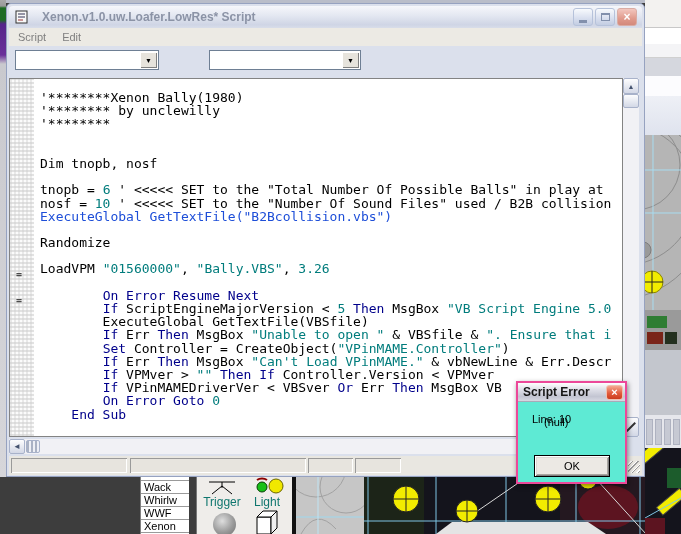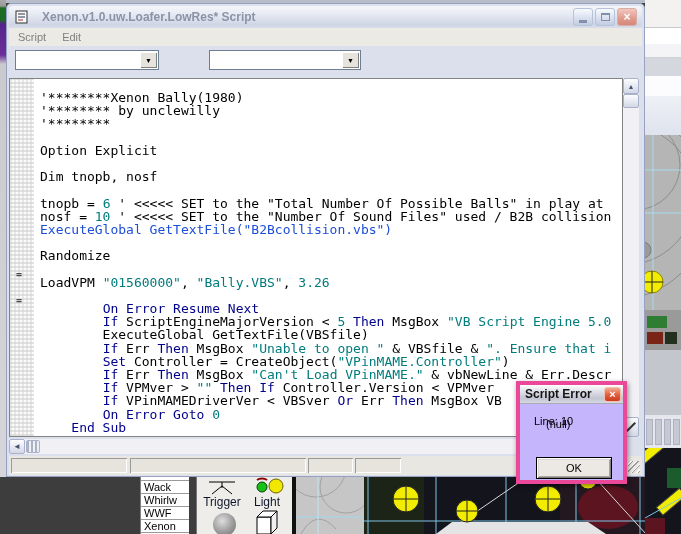--- a/index.html
+++ b/index.html
@@ -17,21 +17,21 @@
   .pf-gray{background:#b5b5b5;}
   .thumb{position:absolute;}
   .tbar{position:absolute;width:7px;height:26px;top:4px;background:#c6c9d3;border:1px solid #aeb2c0;}
 
   
   .listbox{left:140px;top:477px;width:60px;height:57px;background:#fff;border-left:1px solid #808080;overflow:hidden;}
   .list-item{height:13px;border-bottom:1px solid #9a9a9a;font-size:11px;line-height:12px;padding-left:3px;background:#fff;color:#000;overflow:hidden;}
   .list-item.partial{height:4px;}
   .divA{left:189px;top:477px;width:8px;height:57px;background:#3d3d3d;border-right:1px solid #777;}
   .btoolbar{left:197px;top:477px;width:95px;height:57px;background:#efedea;overflow:hidden;}
-  .tool-label{position:absolute;font-size:12px;color:#0f172a;text-align:center;}
+  .tool-label{position:absolute;font-size:12px;color:#0f766e;text-align:center;}
   .bumper{position:absolute;left:16px;top:36px;width:23px;height:23px;border-radius:50%;
     background:radial-gradient(circle at 40% 35%,#dedede,#9a9a9a 55%,#6e6e6e);}
   .divB{left:292px;top:477px;width:4px;height:57px;background:#101010;}
   .grayPF{left:296px;top:477px;width:68px;height:57px;background:#c6c6c6;overflow:hidden;}
   .colorPF{left:364px;top:477px;width:281px;height:57px;background:#14141c;overflow:hidden;}
 
   
   #win{left:6px;top:3px;width:639px;height:474px;background:#dbe0ec;border:1px solid #96a2c0;border-radius:5px 5px 0 0;z-index:10;}
   .titlebar{left:2px;top:2px;width:633px;height:22px;border-radius:4px 4px 0 0;
     background:linear-gradient(180deg,#f6f7fb,#e3e7f1 45%,#cfd5e5 85%,#d8dde9);
@@ -76,21 +76,21 @@
     background:repeating-linear-gradient(90deg,#aab2c4 0 2px,#eef0f6 2px 4px);}
 
   
   .statusbar{left:2px;top:452px;width:633px;height:19px;background:#e9e7e1;}
   .spanel{position:absolute;top:2px;height:15px;background:#e7e4de;
     box-shadow:inset 1px 1px 0 #9a9a9a,inset -1px -1px 0 #ffffff;font-size:10px;line-height:15px;padding-left:4px;color:#333;}
   .grip{position:absolute;right:2px;bottom:2px;width:12px;height:12px;
     background:repeating-linear-gradient(135deg,transparent 0 2px,#fff 2px 3px,#9a9a9a 3px 4px);}
 
   
-  #dlg{left:516px;top:381px;width:111px;height:103px;background:#c4b5fd;border:4px solid #ec4899;
+  #dlg{left:516px;top:381px;width:111px;height:103px;background:#5eead4;border:2px solid #ec4899;
     box-shadow:1px 2px 5px rgba(0,0,0,.45);z-index:50;}
   .dlg-title{position:absolute;left:0;top:0;right:0;height:19px;
     background:linear-gradient(180deg,#fefefe,#dcdde6 40%,#c3c5d2 75%,#d6d8e2);
     border-bottom:1px solid #a8aab8;display:flex;align-items:center;padding:0 2px 0 5px;}
   .dlg-title-text{flex:1;font-weight:bold;font-size:12px;color:#151515;}
   .dlg-close{width:17px;height:15px;border-radius:3px;background:linear-gradient(#f4a992,#e25b3c 55%,#cc3c1e);
     border:1px solid #f0c0b0;color:#fff;font-weight:bold;font-size:11px;line-height:11px;
     display:flex;align-items:center;justify-content:center;}
   .dlg-line{position:absolute;left:14px;font-size:11px;color:#000;}
   .ok-btn{position:absolute;left:16px;top:72px;width:76px;height:22px;background:#ece9e4;border:1px solid #000;
@@ -261,21 +261,20 @@
     <div class="abs editor">
       <div class="fold-margin" id="fold-margin">
           <div class="fold-marker" style="top: 190.8px;">=</div>
           <div class="fold-marker" style="top: 217.2px;">=</div>
         </div>
       <div class="code" id="code-lines">
           <div class="code-line"><span class="tok-d">'********Xenon Bally(1980)</span></div>
           <div class="code-line"><span class="tok-d">'******** by unclewilly</span></div>
           <div class="code-line"><span class="tok-d">'********</span></div>
           <div class="code-line"></div>
-          <div class="code-line"><span class="tok-d">Option Explicit</span></div>
           <div class="code-line"></div>
           <div class="code-line"><span class="tok-d">Dim tnopb, nosf</span></div>
           <div class="code-line"></div>
           <div class="code-line"><span class="tok-d">tnopb = </span><span class="tok-s">6</span><span class="tok-d"> ' &lt;&lt;&lt;&lt;&lt; SET to the "Total Number Of Possible Balls" in play at</span></div>
           <div class="code-line"><span class="tok-d">nosf = </span><span class="tok-s">10</span><span class="tok-d"> ' &lt;&lt;&lt;&lt;&lt; SET to the "Number Of Sound Files" used / B2B collision</span></div>
           <div class="code-line"><span class="tok-e">ExecuteGlobal GetTextFile("B2Bcollision.vbs")</span></div>
           <div class="code-line"></div>
           <div class="code-line"><span class="tok-d">Randomize</span></div>
           <div class="code-line"></div>
           <div class="code-line"><span class="tok-d">LoadVPM </span><span class="tok-s">"01560000"</span><span class="tok-d">, </span><span class="tok-s">"Bally.VBS"</span><span class="tok-d">, </span><span class="tok-s">3.26</span></div>

